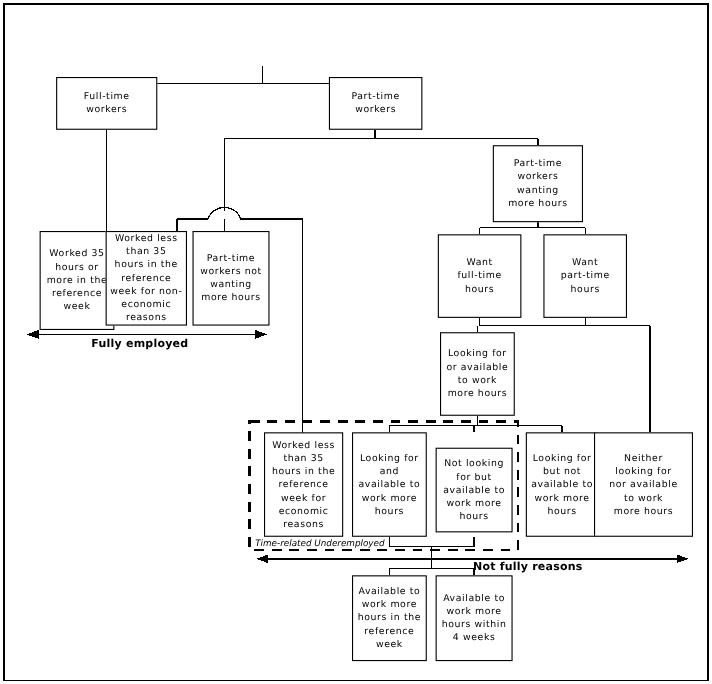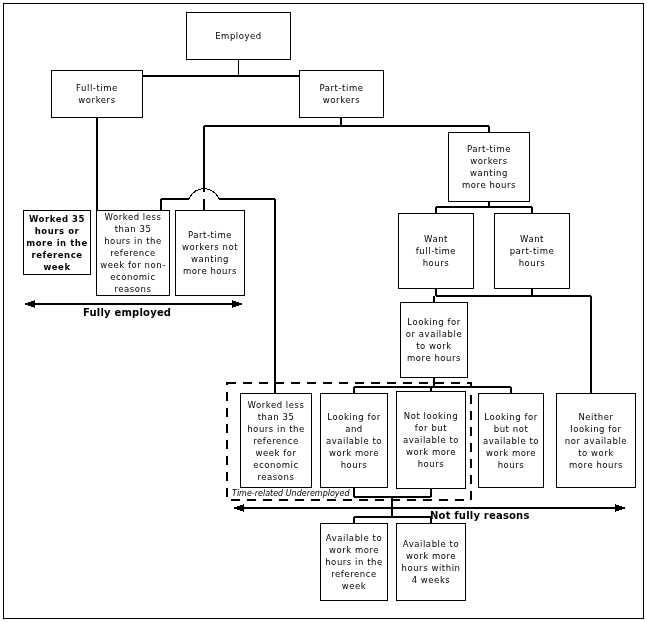--- a/index.html
+++ b/index.html
@@ -119,37 +119,34 @@
       <g>
         <line x1="240" y1="508" x2="619" y2="508" stroke-width="1.4"></line>
         <polygon points="233,508 244,504 244,512" fill="#000000" stroke="none"></polygon>
         <polygon points="626,508 615,504 615,512" fill="#000000" stroke="none"></polygon>
       </g>
 
       <rect x="227" y="383" width="244" height="117" stroke="#000000" stroke-width="2.2" fill="none" stroke-dasharray="9 7"></rect>
     </g>
   </svg>
 
-  <div class="node" style="left:186px;top:12px;width:105px;height:48px;">
-    <span>Employed</span>
-  </div>
 
   <div class="node" style="left:51px;top:70px;width:92px;height:48px;">
     <span>Full-time<br>workers</span>
   </div>
 
   <div class="node" style="left:299px;top:70px;width:85px;height:48px;">
     <span>Part-time<br>workers</span>
   </div>
 
   <div class="node" style="left:448px;top:132px;width:82px;height:70px;">
     <span>Part-time<br>workers<br>wanting<br>more hours</span>
   </div>
 
-  <div class="node" style="left:23px;top:210px;width:68px;height:65px;font-weight:bold;">
+  <div class="node" style="left:36px;top:210px;width:68px;height:90px;">
     <span>Worked 35<br>hours or<br>more in the<br>reference<br>week</span>
   </div>
 
   <div class="node" style="left:96px;top:210px;width:74px;height:86px;">
     <span>Worked less<br>than 35<br>hours in the<br>reference<br>week for non-<br>economic<br>reasons</span>
   </div>
 
   <div class="node" style="left:175px;top:210px;width:70px;height:86px;">
     <span>Part-time<br>workers not<br>wanting<br>more hours</span>
   </div>
@@ -167,29 +164,29 @@
   </div>
 
   <div class="node" style="left:240px;top:393px;width:72px;height:95px;">
     <span>Worked less<br>than 35<br>hours in the<br>reference<br>week for<br>economic<br>reasons</span>
   </div>
 
   <div class="node" style="left:320px;top:393px;width:68px;height:95px;">
     <span>Looking for<br>and<br>available to<br>work more<br>hours</span>
   </div>
 
-  <div class="node" style="left:396px;top:391px;width:70px;height:98px;">
+  <div class="node" style="left:396px;top:407px;width:70px;height:77px;">
     <span>Not looking<br>for but<br>available to<br>work more<br>hours</span>
   </div>
 
   <div class="node" style="left:478px;top:393px;width:66px;height:95px;">
     <span>Looking for<br>but not<br>available to<br>work more<br>hours</span>
   </div>
 
-  <div class="node" style="left:556px;top:393px;width:80px;height:95px;">
+  <div class="node" style="left:540px;top:393px;width:90px;height:95px;">
     <span>Neither<br>looking for<br>nor available<br>to work<br>more hours</span>
   </div>
 
   <div class="node" style="left:320px;top:523px;width:68px;height:78px;">
     <span>Available to<br>work more<br>hours in the<br>reference<br>week</span>
   </div>
 
   <div class="node" style="left:396px;top:523px;width:70px;height:78px;">
     <span>Available to<br>work more<br>hours within<br>4 weeks</span>
   </div>

